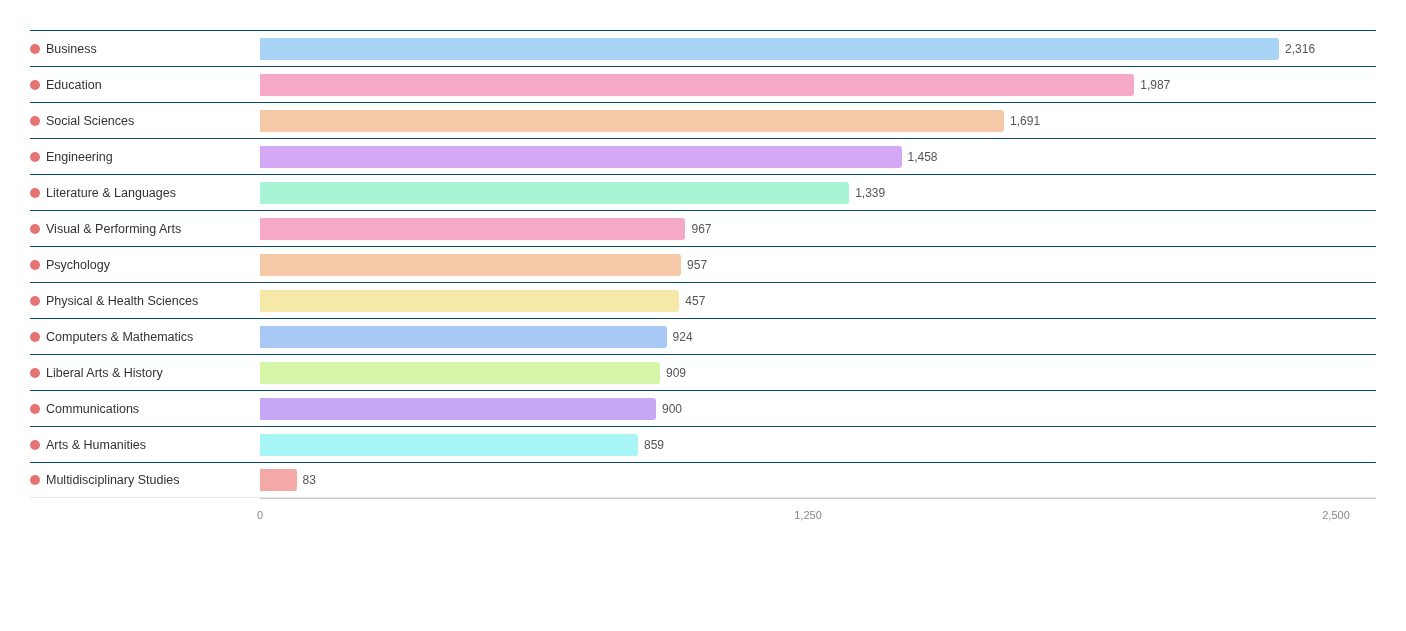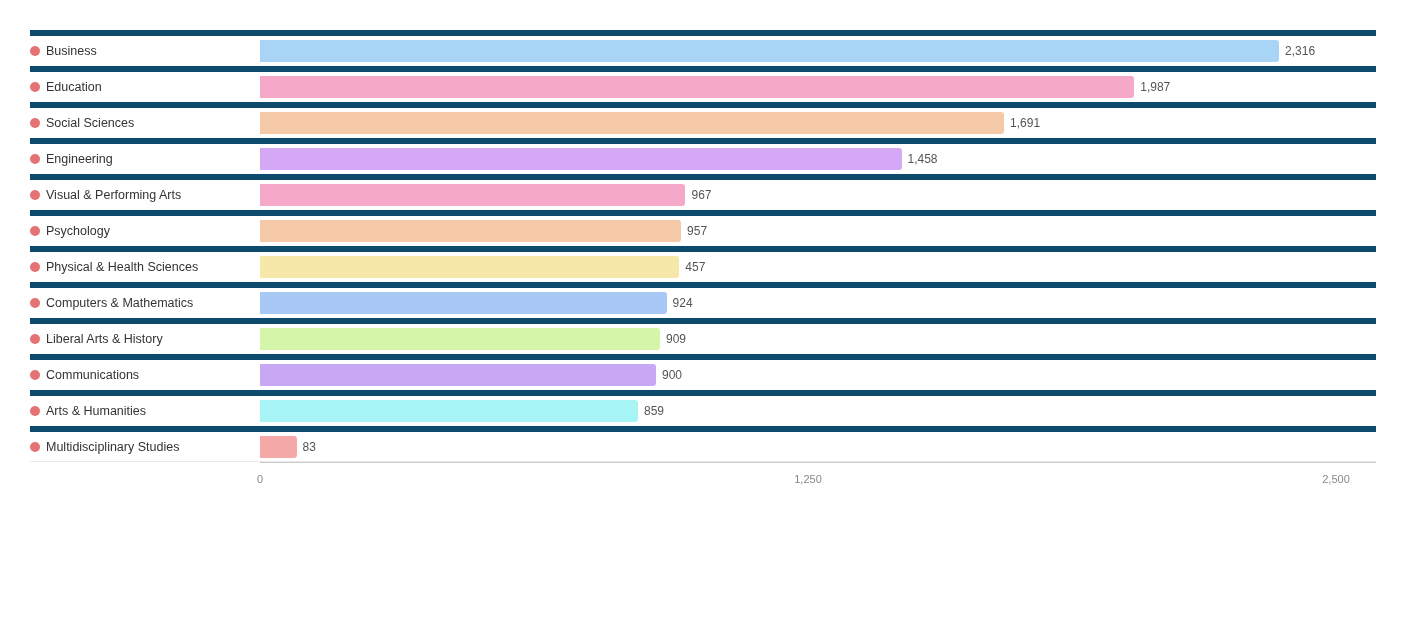--- a/index.html
+++ b/index.html
@@ -26,21 +26,21 @@
     }
     .chart-area {
       display: flex;
       flex-direction: column;
       gap: 0px;
     }
     .bar-row {
       display: flex;
       align-items: center;
       height: 36px;
-      border-top: 6px solid #0c4a6e;
+      border-top: 1px solid #0c4a6e;
     }
     .bar-row:last-child {
       border-bottom: 1px solid #e8e8e8;
     }
     .label-cell {
       width: 230px;
       min-width: 230px;
       font-size: 12.5px;
       color: #333;
       display: flex;
@@ -124,20 +124,30 @@
       </div>
     </div>
     <div class="bar-row">
       <div class="label-cell">
         <div class="dot" style="background-color: rgb(229, 115, 115);"></div>
         <span>Engineering</span>
       </div>
       <div class="bar-container">
         <div class="bar" style="width: 641.52px; background-color: rgb(213, 168, 245);"></div>
         <span class="bar-value">1,458</span>
+      </div>
+    </div>
+    <div class="bar-row">
+      <div class="label-cell">
+        <div class="dot" style="background-color: rgb(229, 115, 115);"></div>
+        <span>Literature &amp; Languages</span>
+      </div>
+      <div class="bar-container">
+        <div class="bar" style="width: 589.16px; background-color: rgb(168, 245, 213);"></div>
+        <span class="bar-value">1,339</span>
       </div>
     </div>
     <div class="bar-row">
       <div class="label-cell">
         <div class="dot" style="background-color: rgb(229, 115, 115);"></div>
         <span>Visual &amp; Performing Arts</span>
       </div>
       <div class="bar-container">
         <div class="bar" style="width: 425.48px; background-color: rgb(245, 168, 200);"></div>
         <span class="bar-value">967</span>

